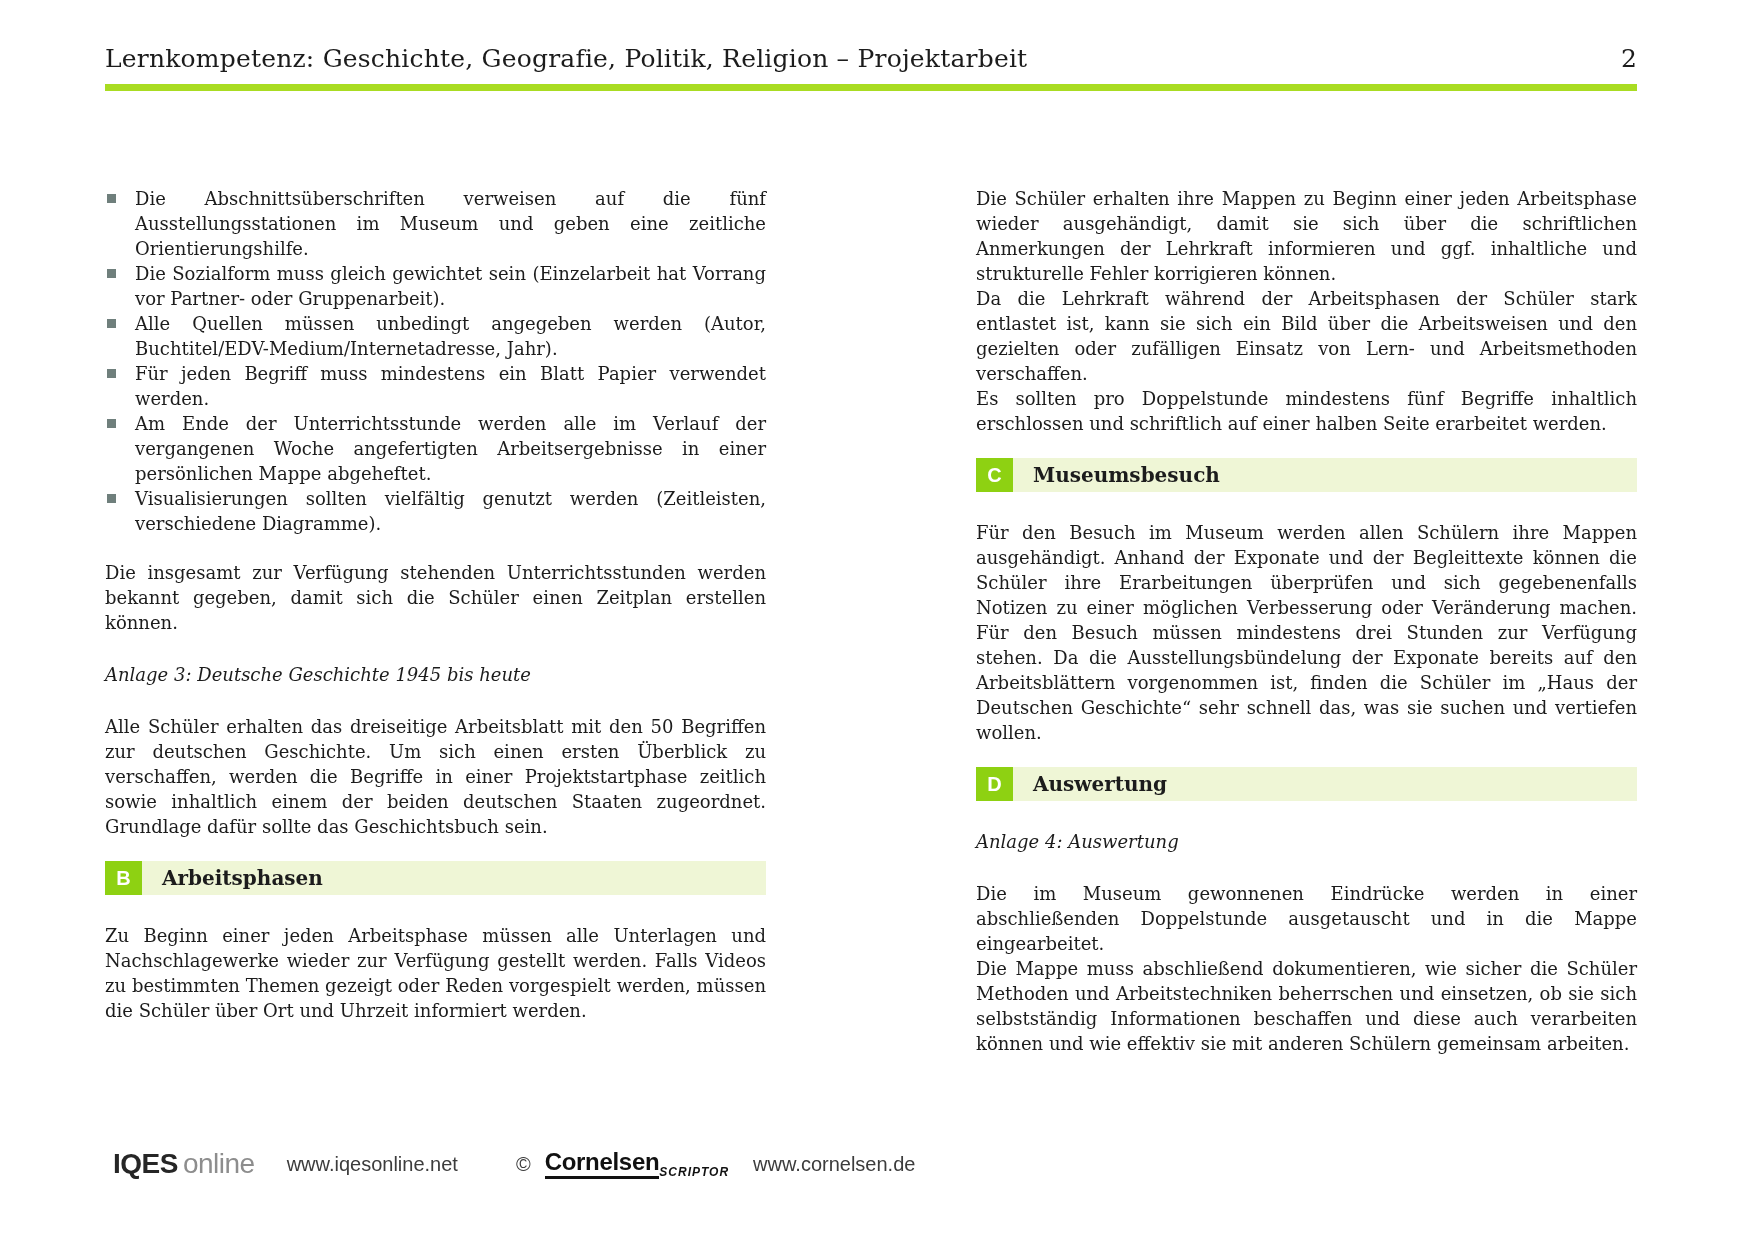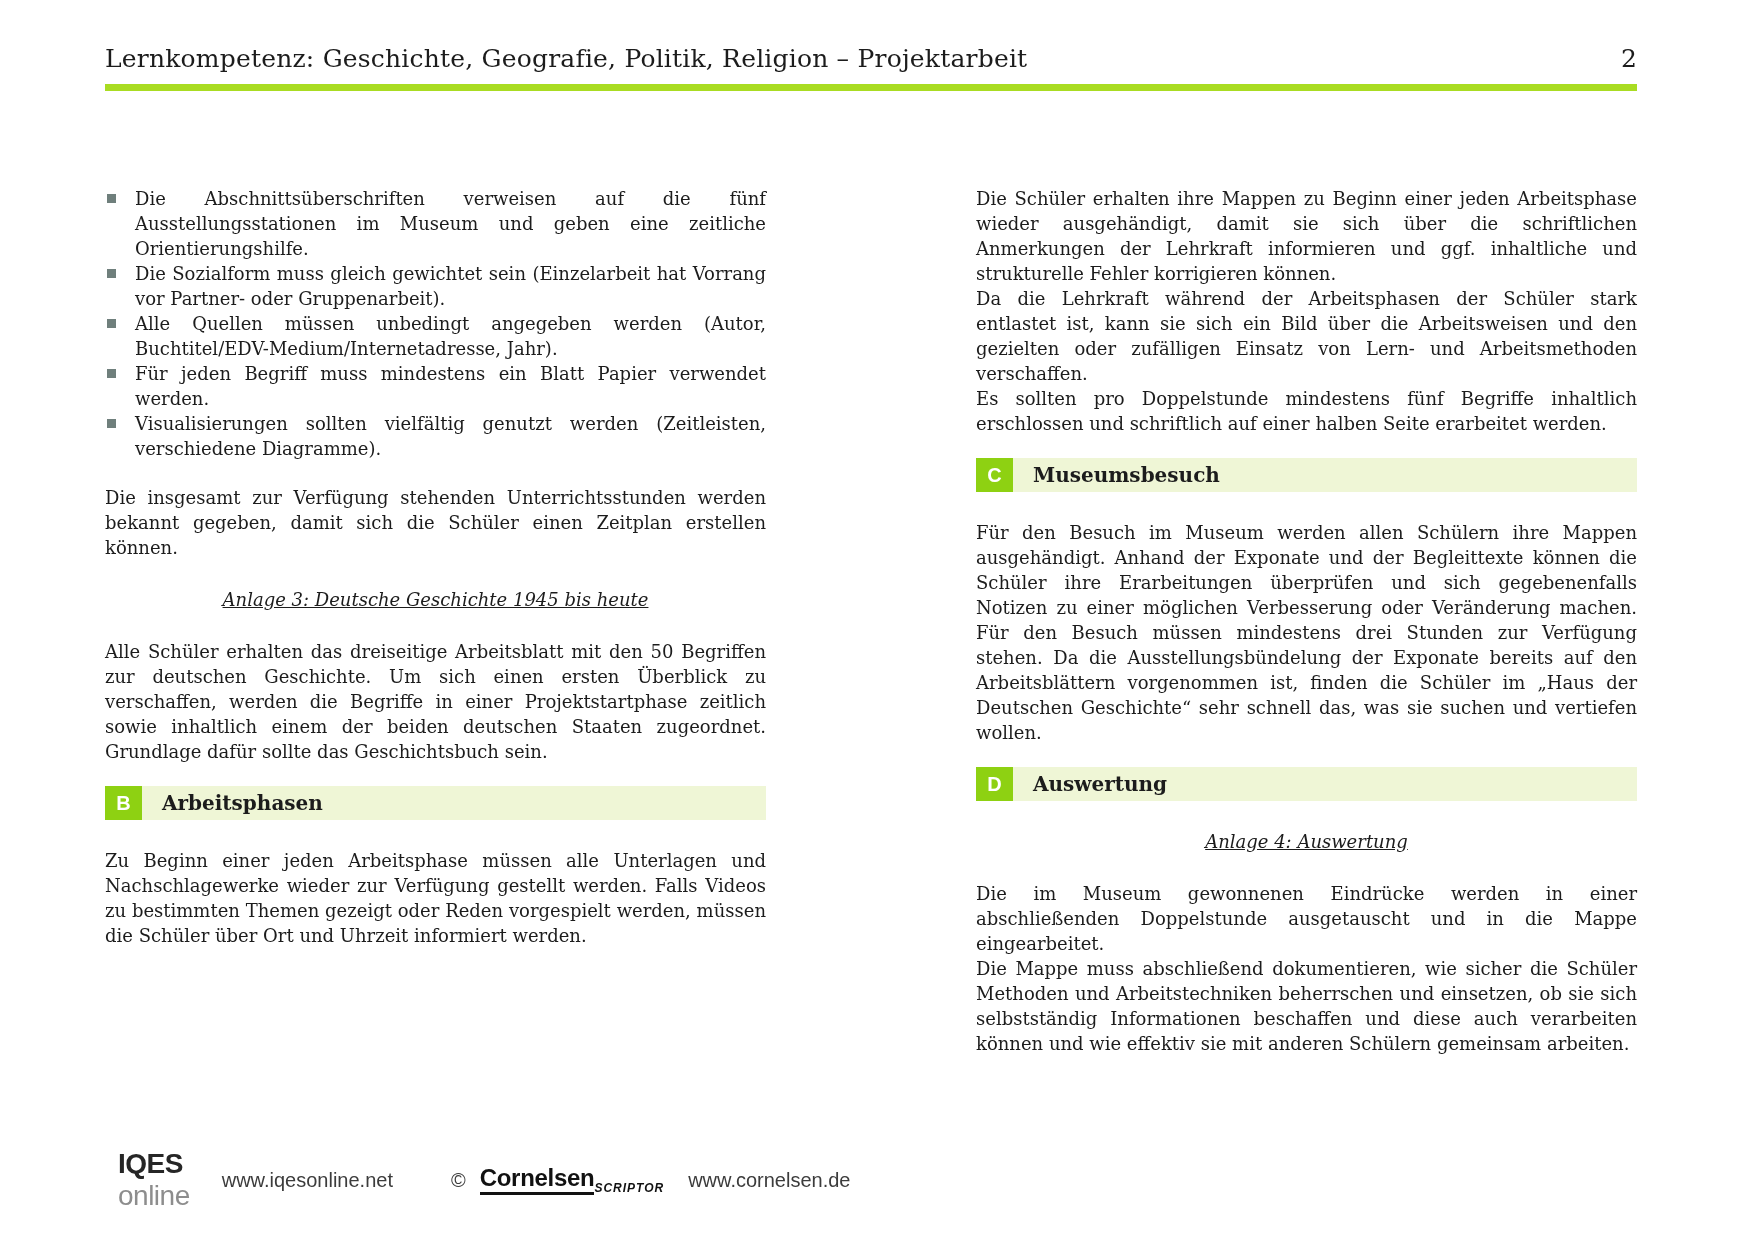--- a/index.html
+++ b/index.html
@@ -31,22 +31,21 @@
   .col {
     width:661px;
     font-size:18px; line-height:25px;
     text-align:justify;
   }
   p { margin:0; }
   .gap-top    { margin-top:24px; }
   .annex {
     font-style:italic;
     margin-top:27px; margin-bottom:27px;
-    text-align:center;
-    text-decoration:underline;
+    text-align:left;
   }
   
   ul.bullets { list-style:none; margin:0; padding:0; }
   ul.bullets li { position:relative; padding-left:30px; }
   ul.bullets li::before {
     content:""; position:absolute; left:2px; top:8px;
     width:9px; height:9px; background:var(--bullet);
   }
   
   .section-bar {
@@ -65,21 +64,21 @@
     font-weight:700; font-size:20px;
     display:flex; align-items:center;
     margin-left:20px;
   }
   
   .footer {
     position:absolute; left:113px; top:1148px;
     display:flex; align-items:center;
     font-family:"Liberation Sans", sans-serif;
   }
-  .iqes { display:flex; align-items:baseline; letter-spacing:-0.5px;flex-direction:column; }
+  .iqes { display:flex; align-items:baseline; letter-spacing:-0.5px; }
   .iqes-a { font-size:28px; font-weight:600; color:#262626; }
   .iqes-b { font-size:28px; font-weight:400; color:#8d8d8d; margin-left:5px; }
   .footer-url { font-size:20px; color:#3c3c3c; margin-left:32px; }
   .copyright  { font-size:20px; color:#3c3c3c; margin-left:58px; }
   .cornelsen  { display:inline-flex; flex-direction:row; align-items:center; margin-left:14px; }
   .corn-name {
     font-size:24px; font-weight:bold; color:#111;
     border-bottom:3px solid #111; line-height:1.05; padding-bottom:1px;
     letter-spacing:-0.3px;
   }
@@ -102,20 +101,21 @@
   <div class="header-rule"></div>
 
   <div class="content">
 
     <div class="col">
       <ul class="bullets">
         <li><span>Die Abschnittsüberschriften verweisen auf die fünf Ausstellungsstationen im Museum und geben eine zeitliche Orientierungshilfe.</span></li>
         <li><span>Die Sozialform muss gleich gewichtet sein (Einzelarbeit hat Vorrang vor Partner- oder Gruppenarbeit).</span></li>
         <li><span>Alle Quellen müssen unbedingt angegeben werden (Autor, Buchtitel/EDV-Medium/Internetadresse, Jahr).</span></li>
         <li><span>Für jeden Begriff muss mindestens ein Blatt Papier verwendet werden.</span></li>
+        <li><span>Am Ende der Unterrichtsstunde werden alle im Verlauf der vergangenen Woche angefertigten Arbeitsergebnisse in einer persönlichen Mappe abgeheftet.</span></li>
         <li><span>Visualisierungen sollten vielfältig genutzt werden (Zeitleisten, verschiedene Diagramme).</span></li>
       </ul>
 
       <p class="gap-top">Die insgesamt zur Verfügung stehenden Unterrichtsstunden werden bekannt gegeben, damit sich die Schüler einen Zeitplan erstellen können.</p>
 
       <p class="annex">Anlage 3: Deutsche Geschichte 1945 bis heute</p>
 
       <p>Alle Schüler erhalten das dreiseitige Arbeitsblatt mit den 50 Begriffen zur deutschen Geschichte. Um sich einen ersten Überblick zu verschaffen, werden die Begriffe in einer Projektstartphase zeitlich sowie inhaltlich einem der beiden deutschen Staaten zugeordnet. Grundlage dafür sollte das Geschichtsbuch sein.</p>
 
       <div class="section-bar">

